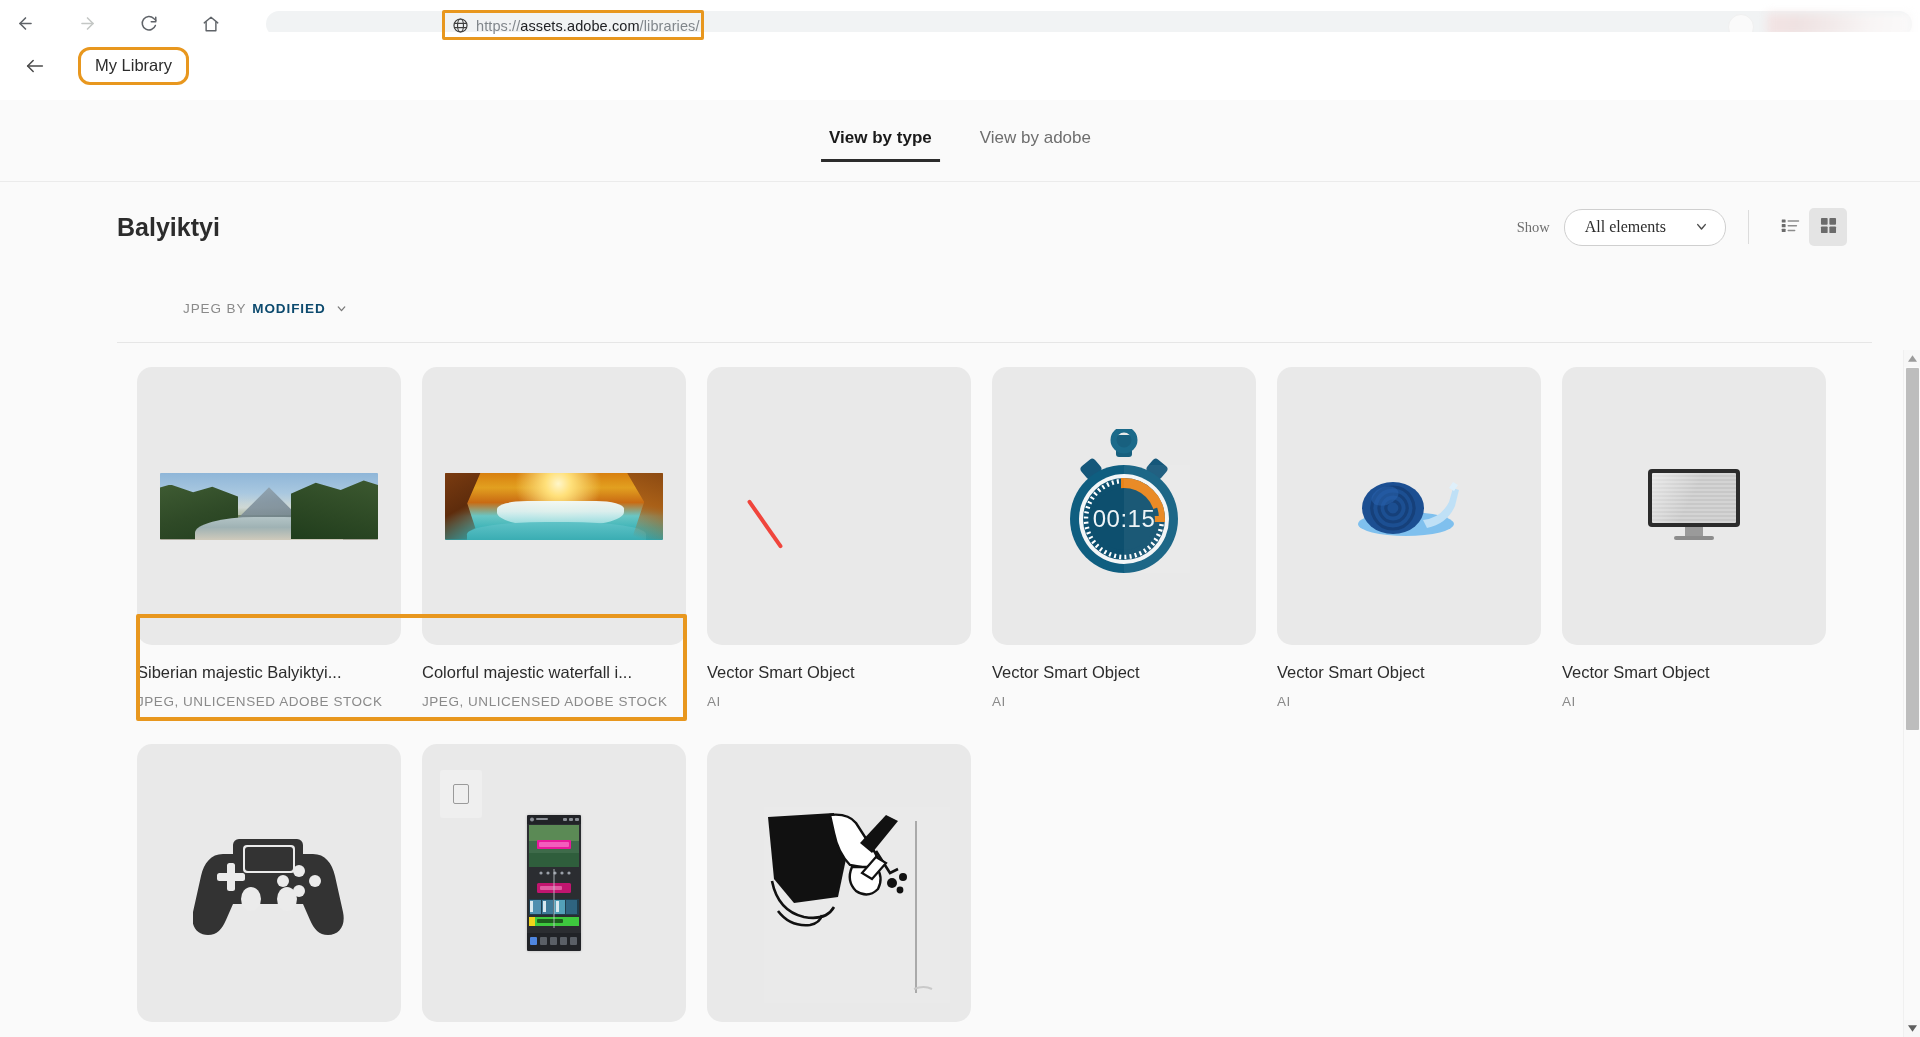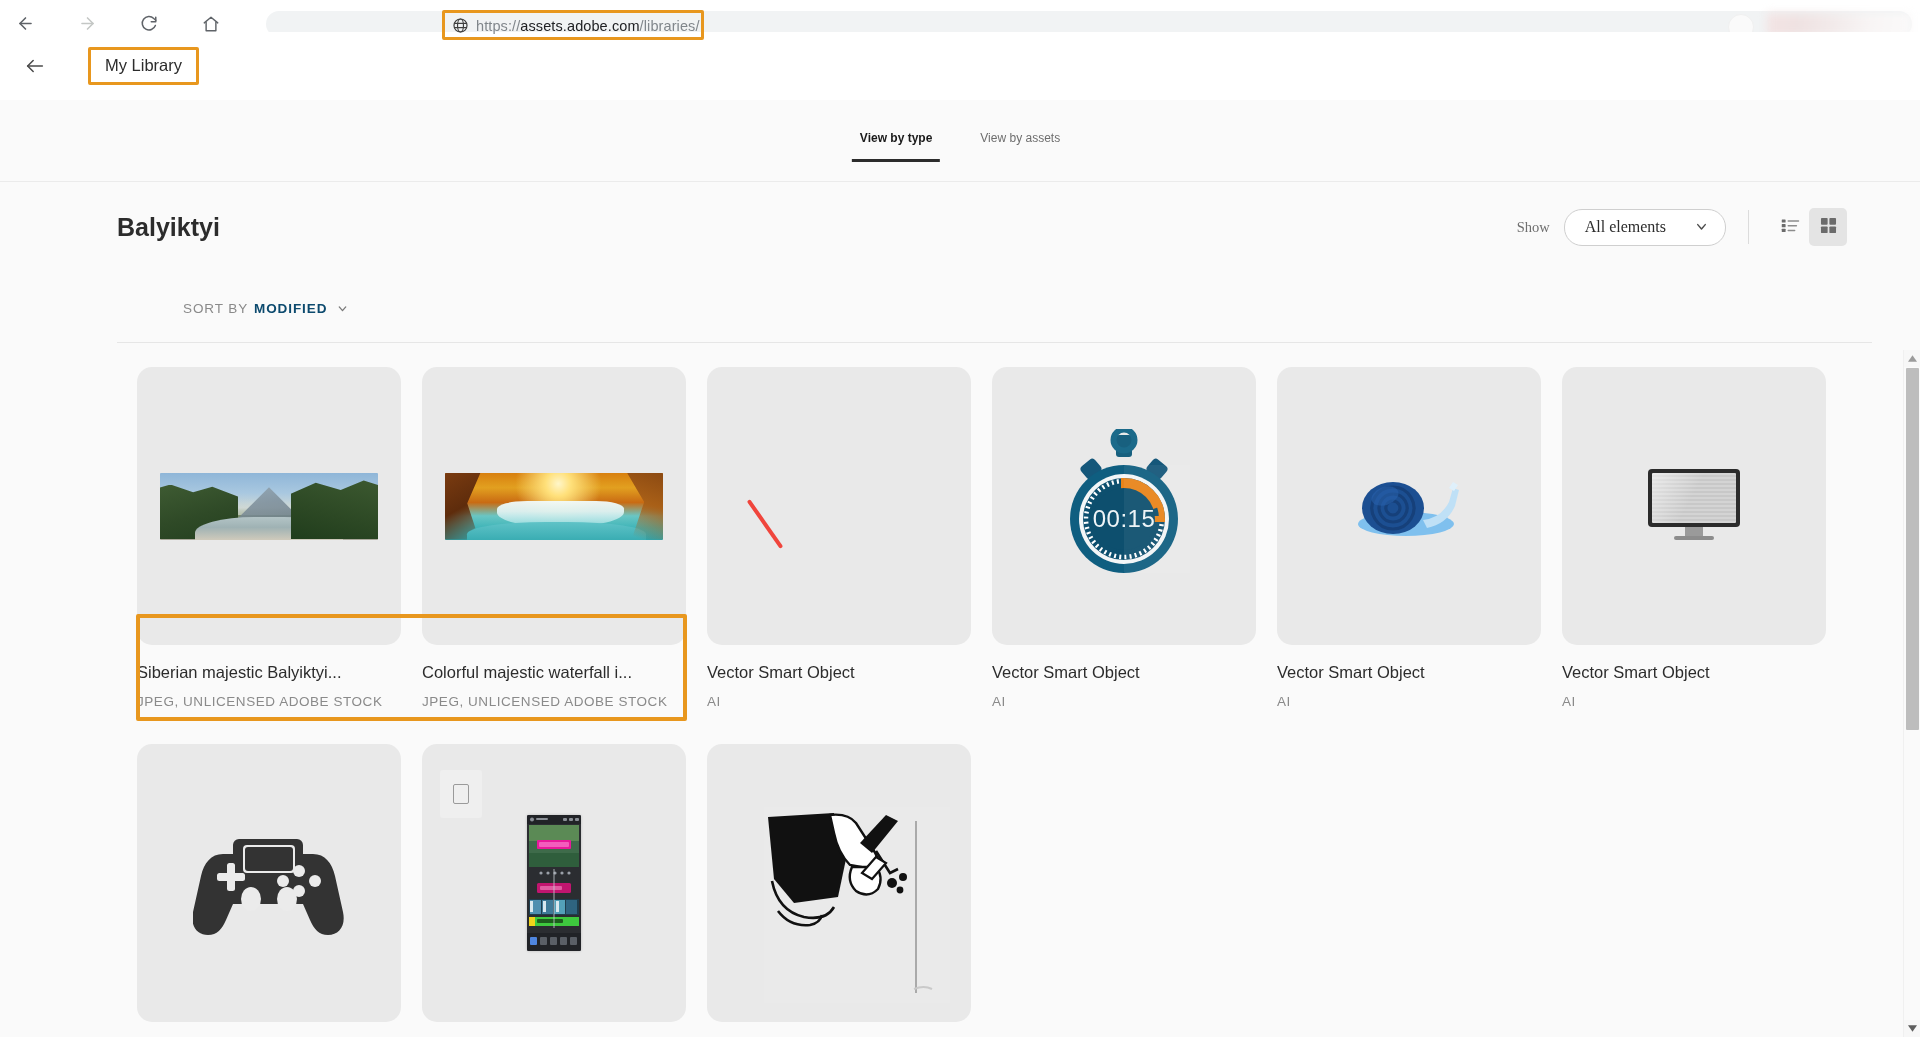--- a/index.html
+++ b/index.html
@@ -86,23 +86,23 @@
     background: #ffffff;
     display: flex; align-items: center;
   }
   .back-arrow {
     margin-left: 20px;
     width: 30px; height: 30px;
     display: flex; align-items: center; justify-content: center;
     color: #4b4b4b;
   }
   .lib-btn-highlight {
-    margin-left: 38px;
+    margin-left: 28px;
     border: 3px solid #e8971e;
-    border-radius: 2px;
+    border-radius: 12px;
     padding: 5px 14px 7px 14px;
     background: #fff;
     text-align: center;
   }
   .lib-btn-label {
     font-size: 16.5px;
     color: #2c2c2c;
     white-space: nowrap;
     line-height: 20px;
   }
@@ -115,21 +115,21 @@
     border-bottom: 1px solid #ebebeb;
   }
   .tabs-inner {
     position: absolute; left: 50%; transform: translateX(-50%);
     top: 28px;
     display: flex; gap: 32px;
   }
   .tab {
     position: relative;
     padding: 0 8px 14px 8px;
-    font-size: 12px;
+    font-size: 17px;
     color: #6e6e6e;
     white-space: nowrap;
     line-height: 20px;
   }
   .tab.active { color: #1a1a1a; font-weight: 600; }
   .tab.active::after {
     content: "";
     position: absolute; left: 0; right: 0; bottom: 0;
     height: 3px; background: #2c2c2c;
   }
@@ -437,21 +437,21 @@
     <span class="lib-btn-label">My Library</span>
   </div>
 </div>
 
 <div class="tabs-strip">
   <div class="tabs-inner">
     <div class="tab active">
       <span>View by type</span>
     </div>
     <div class="tab">
-      <span>View by assets</span>
+      <span>View by adobe</span>
     </div>
   </div>
 </div>
 
 <div class="content">
 
   <div class="section-head">
     <div class="section-title">Balyiktyi</div>
 
     <div class="section-controls">
@@ -489,21 +489,21 @@
             <rect x="3.4" y="13" width="7.6" height="7.6" rx="1" fill="#6b6b6b"></rect>
             <rect x="13" y="13" width="7.6" height="7.6" rx="1" fill="#6b6b6b"></rect>
           </svg>
         </span>
       </div>
     </div>
   </div>
 
   <div class="sortbar">
     <div class="sortbar-inner">
-      <span class="sort-by-text">SORT BY</span>
+      <span class="sort-by-text">JPEG BY</span>
       <span class="sort-val-text">MODIFIED</span>
       <span class="sort-chev">
         <svg width="13" height="13" viewBox="0 0 24 24" fill="none" stroke="currentColor" stroke-width="2.4" stroke-linecap="round" stroke-linejoin="round">
             <polyline points="6 9 12 16 18 9"></polyline>
           </svg>
       </span>
     </div>
   </div>
 
   <div class="hr-divider"></div>

